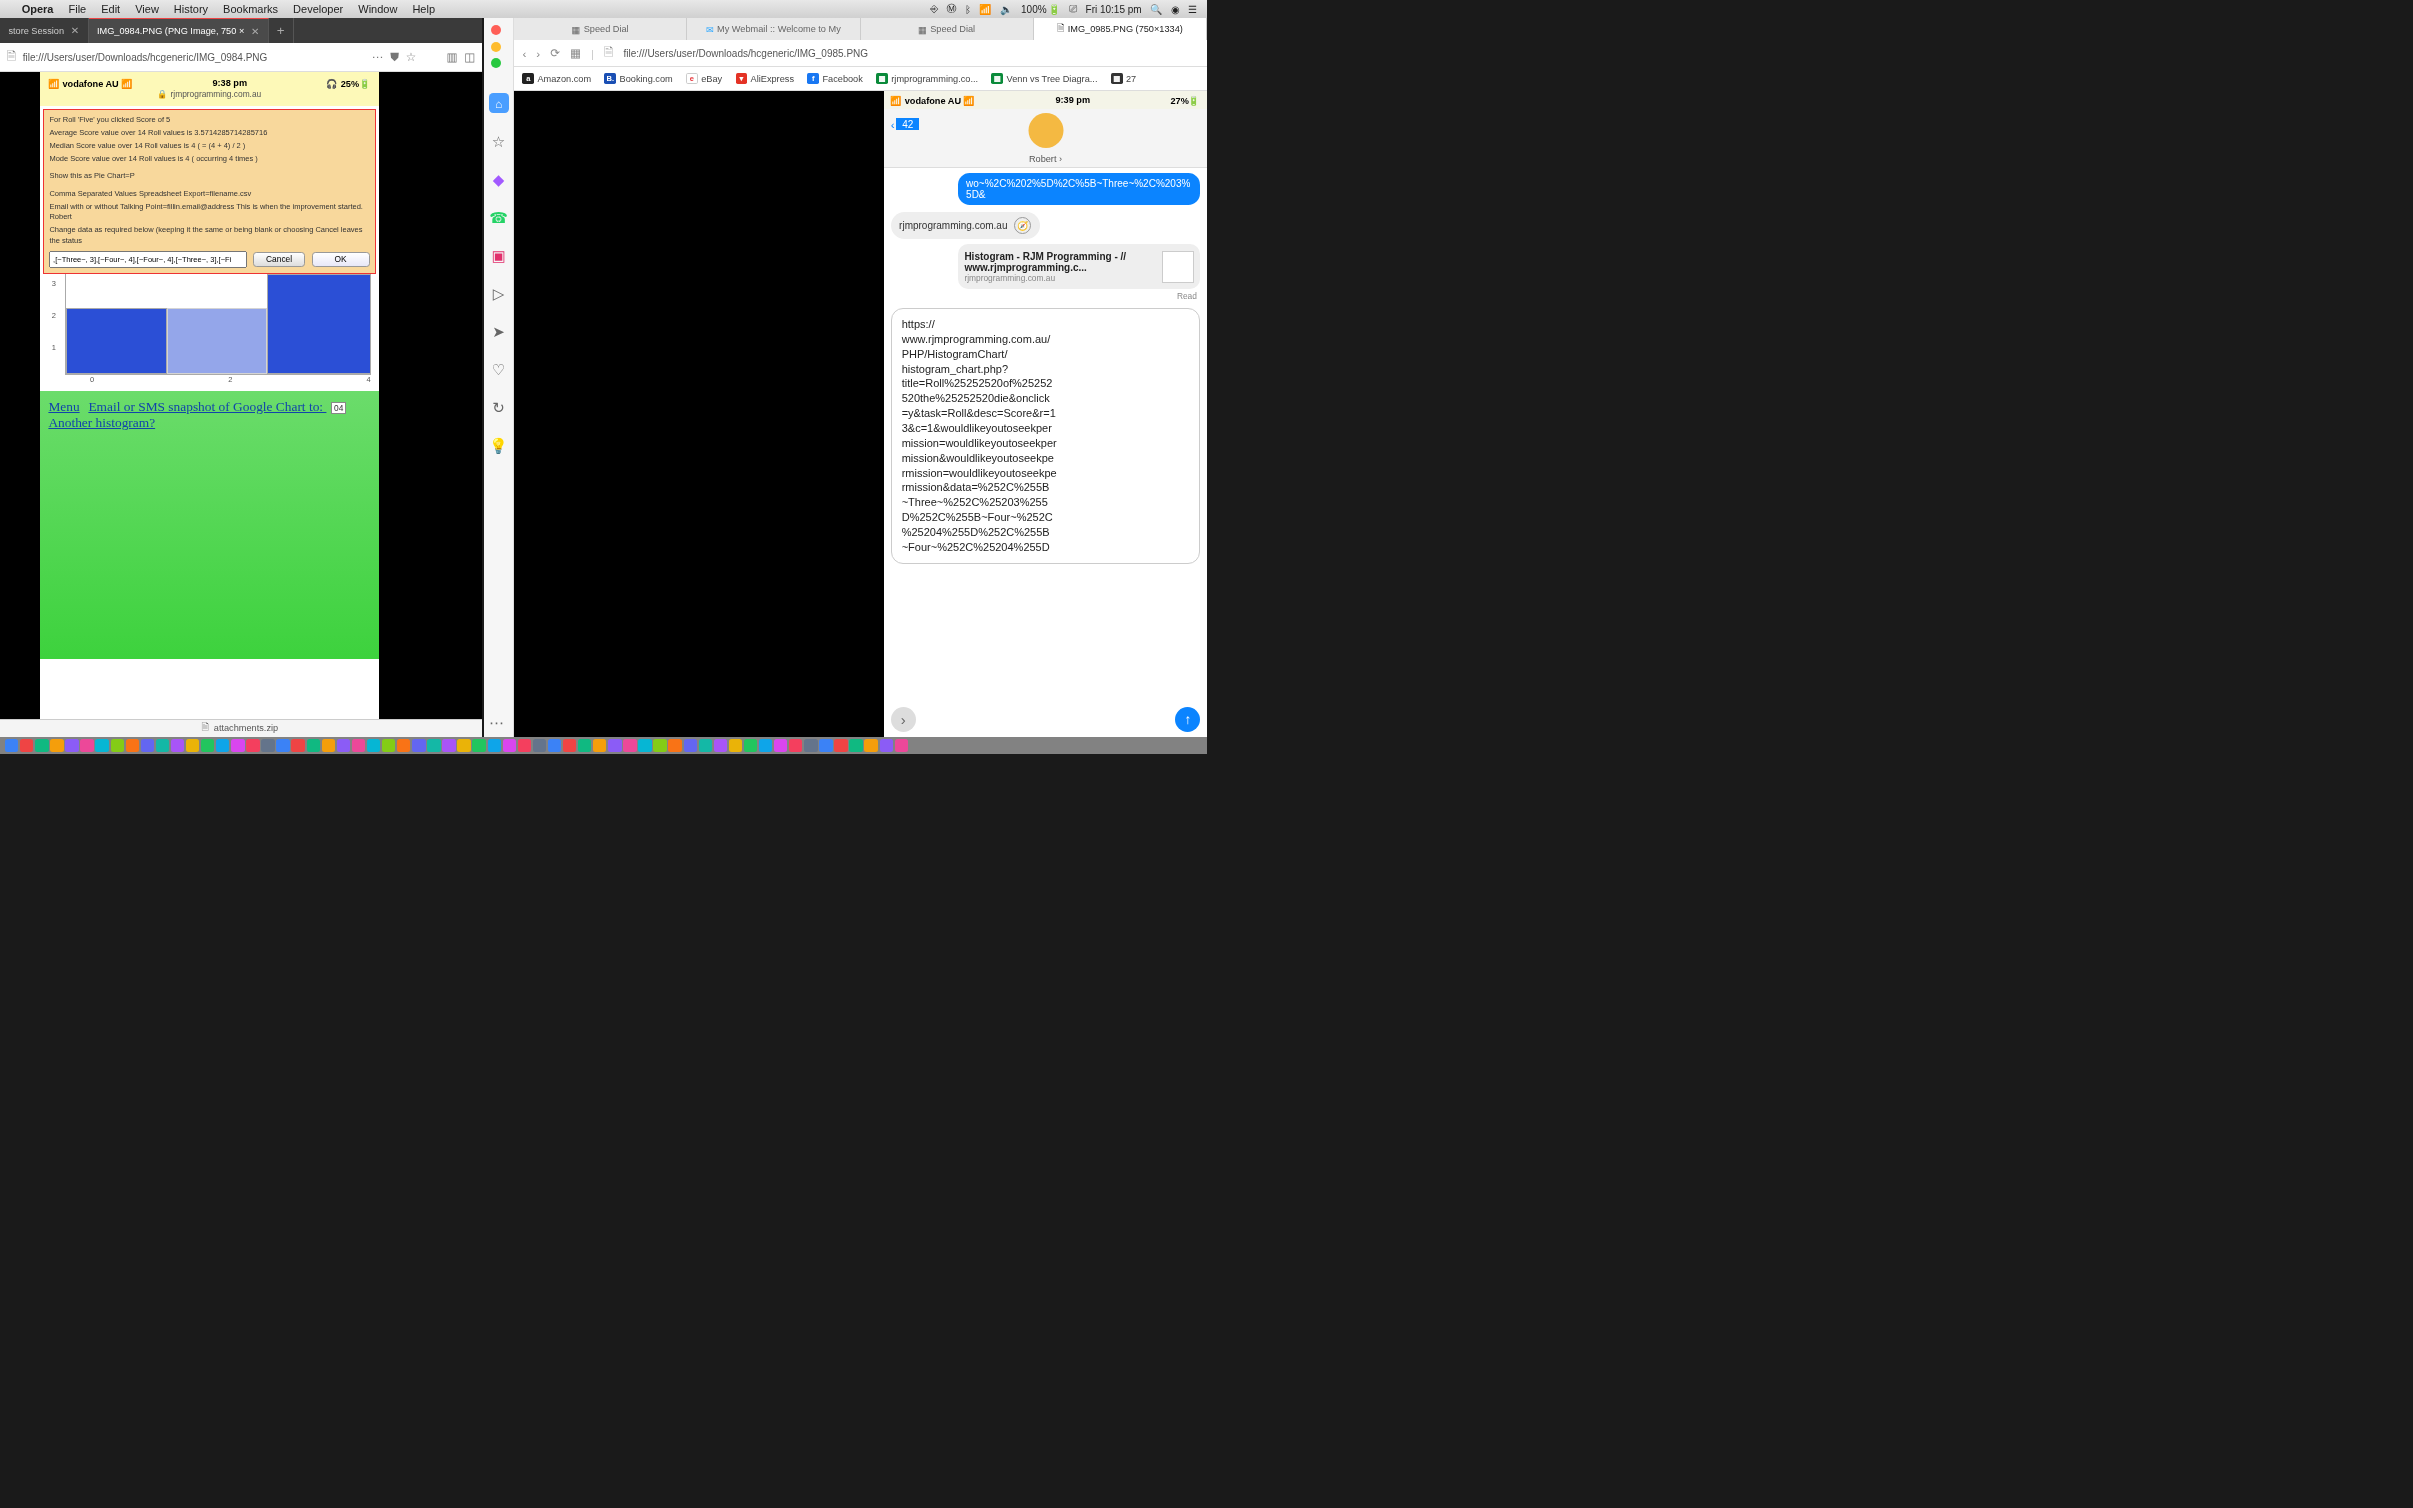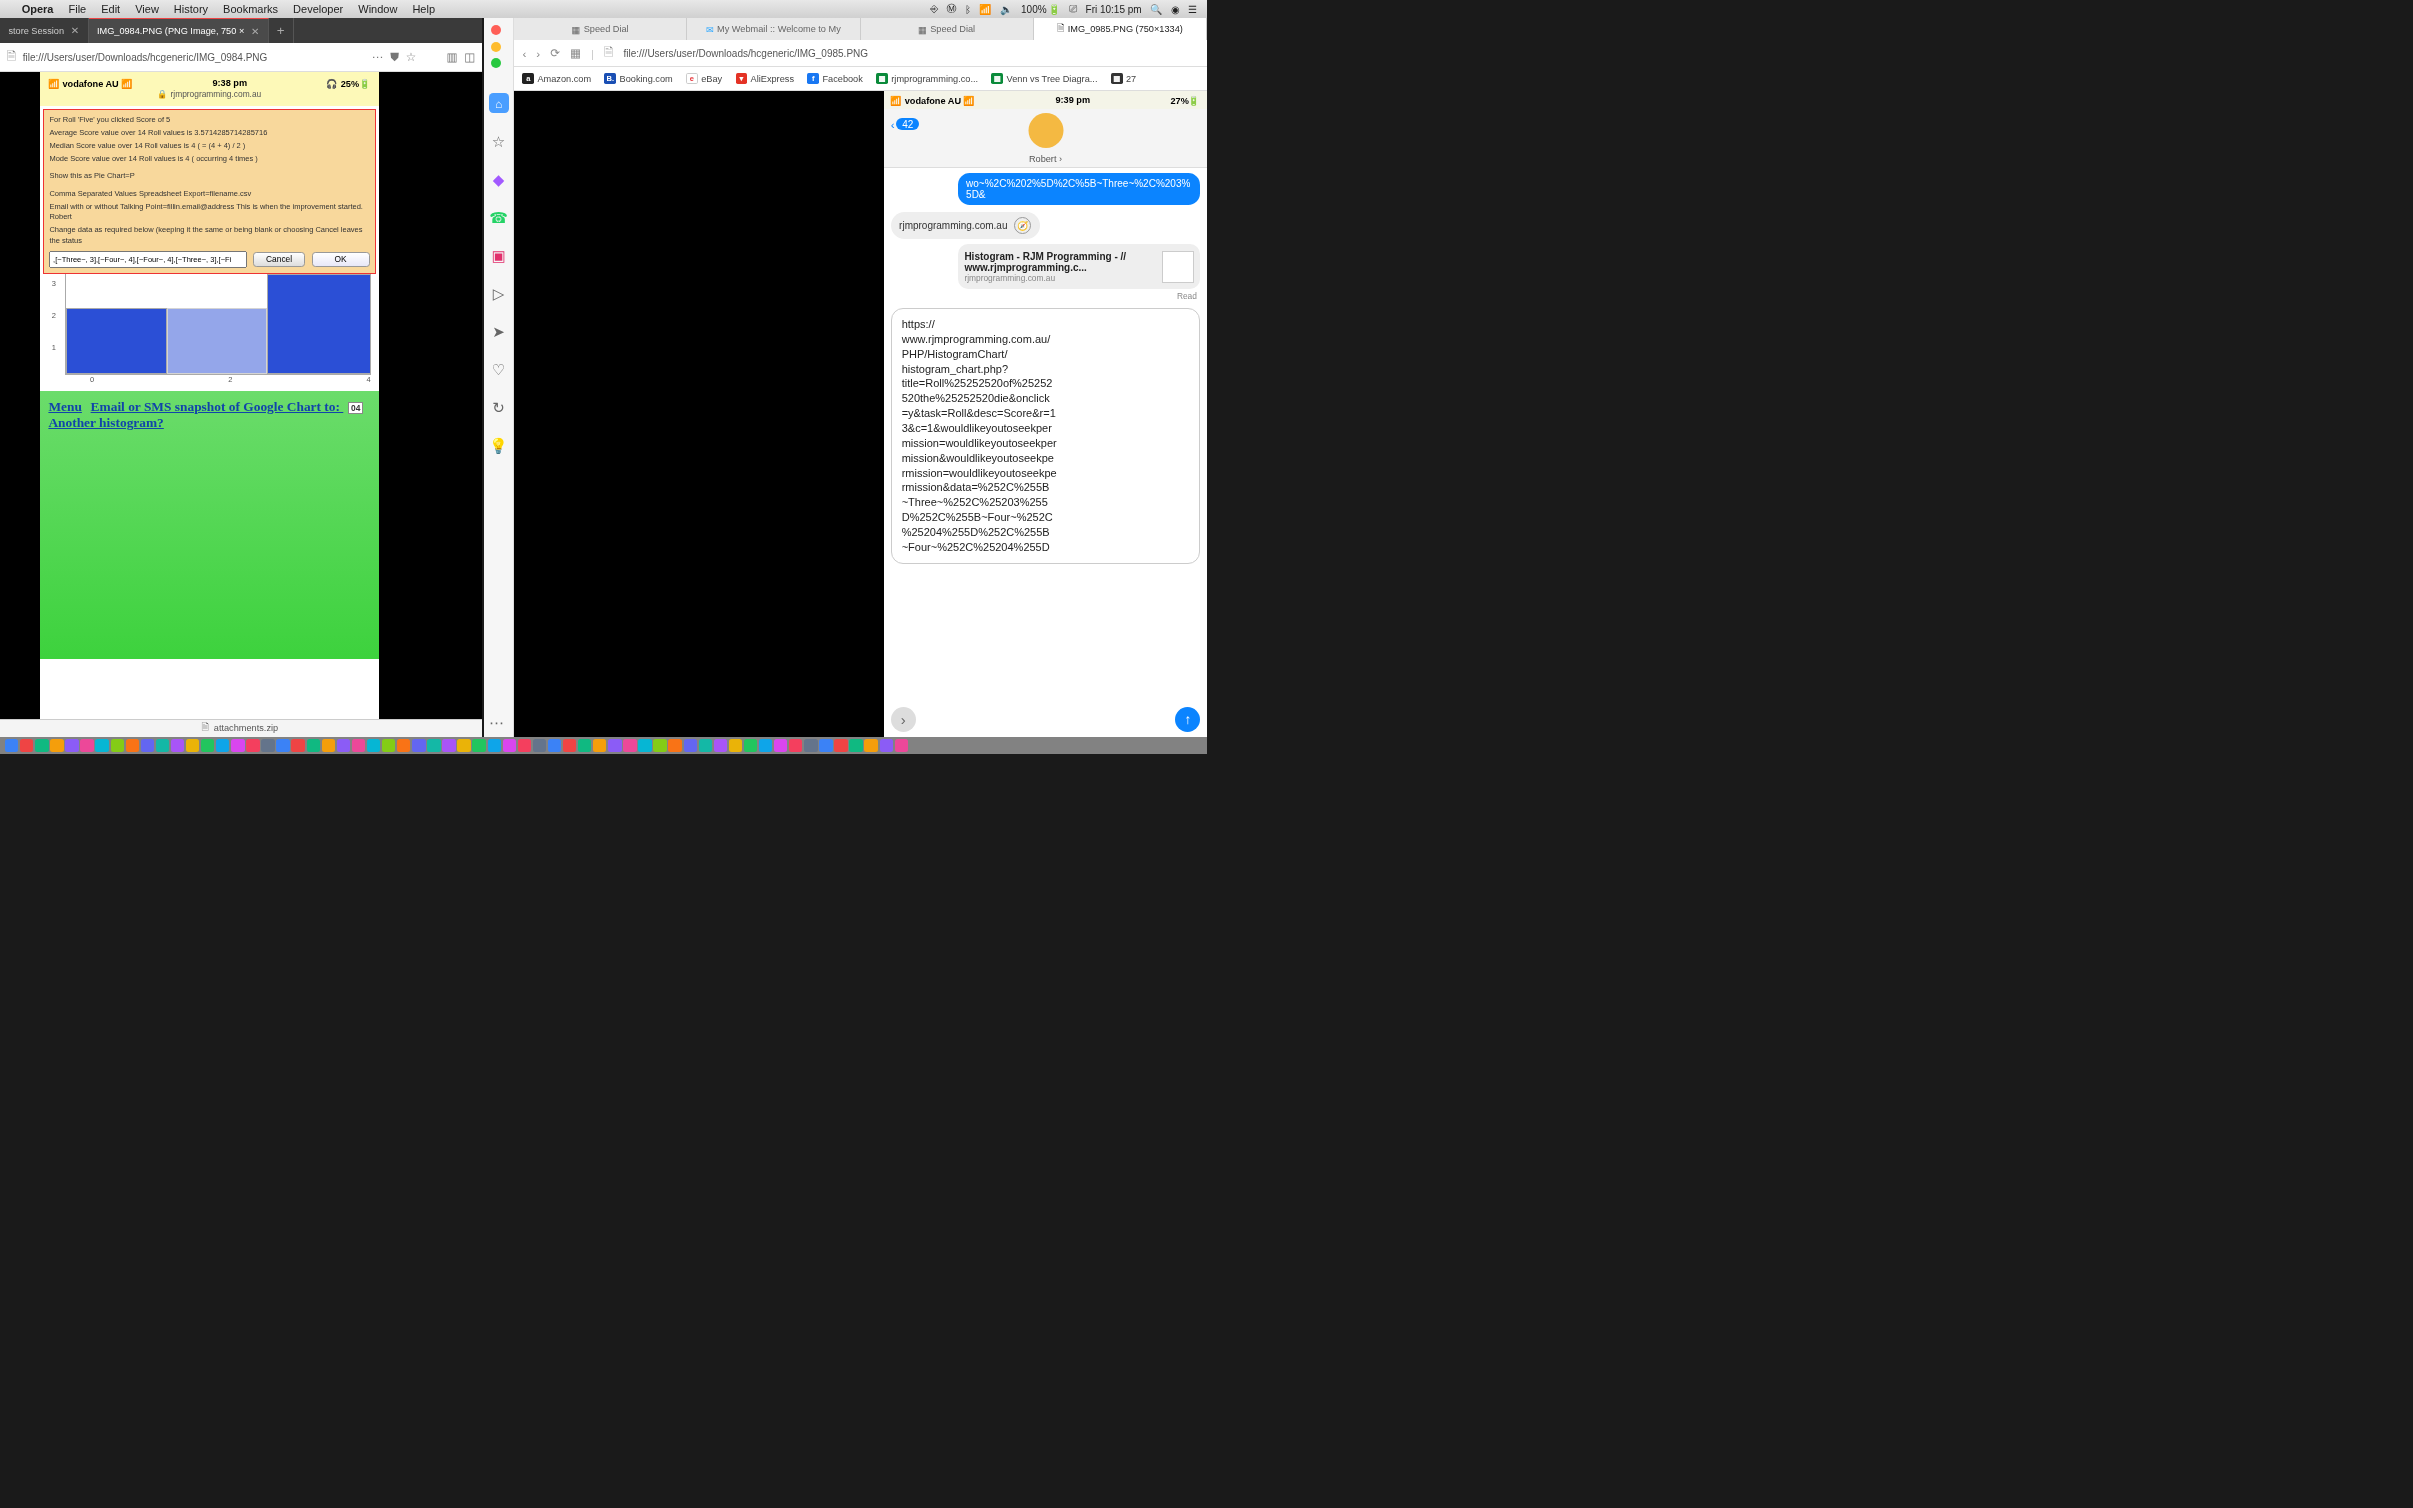--- a/index.html
+++ b/index.html
@@ -30,21 +30,21 @@
 .prompt .line { margin-bottom:2.5px; }
 .prompt-actions { display:flex; align-items:center; gap:6.7px; margin-top:5px; }
 .prompt-actions input { flex:1; font-size:7.5px; padding:1.7px; }
 .prompt-actions button { font-size:8.4px; padding:1.7px 11.7px; border-radius:3.4px; border:0.8px solid #999; background:linear-gradient(#fff,#ddd); }
 .prompt-actions button.ok { padding:1.7px 22px; background:linear-gradient(#fff,#e8e8f8); }
 .chart-area { position:relative; height:117px; padding:0 8.4px 0 25px; }
 .yaxis { position:absolute; left:11.7px; width:10px; font-size:7.5px; color:#555; }
 .bars { position:relative; height:101px; border-left:0.8px solid #aaa; border-bottom:0.8px solid #aaa; }
 .bar { position:absolute; bottom:0; background:#2b4fd6; border:0.8px solid #aaa; }
 .xaxis { display:flex; font-size:7.5px; color:#555; margin-left:25px; }
-.footer-l { background:linear-gradient(#6bdc6b,#3dd23d); padding:8.4px; font-size:13.4px; color:#14a;font-weight:bold; }
+.footer-l { background:linear-gradient(#6bdc6b,#3dd23d); padding:8.4px; font-size:13.4px; color:#14a; }
 .footer-l a { color:#14a; text-decoration:underline; margin-right:5px; font-family:Georgia,serif; }
 .footer-l .badge { display:inline-block; background:#fff; border:0.8px solid #888; font-size:8.4px; padding:0 1.7px; color:#333; }
 .dlbar { position:absolute; bottom:0; left:0; right:0; height:18.4px; background:#f4f4f4; border-top:0.8px solid #ccc; display:flex; align-items:center; padding:0 8.4px; font-size:9.2px; color:#555; gap:5px; }
 
 
 .win-r { position:absolute; top:18.4px; left:484px; right:0; bottom:17px; background:#fff; display:flex; }
 .traffic { position:absolute; top:6.7px; left:6.7px; display:flex; flex-direction:column; gap:6.7px; z-index:5;}
 .traffic span { width:10px; height:10px; border-radius:50%; }
 .tr-r{background:#ff5f57;} .tr-y{background:#febc2e;} .tr-g{background:#28c840;}
 .sidebar-r { width:30px; background:#f6f6f6; border-right:0.8px solid #ddd; display:flex; flex-direction:column; align-items:center; padding-top:75px; gap:20px; font-size:15px; color:#666; }
@@ -56,21 +56,21 @@
 .tool-r { height:27px; display:flex; align-items:center; padding:0 8.4px; gap:10px; border-bottom:0.8px solid #ddd; font-size:11.7px; color:#888; }
 .tool-r .url { font-size:10px; color:#555; }
 .bm-r { height:23.5px; display:flex; align-items:center; padding:0 8.4px; gap:13.4px; border-bottom:0.8px solid #ddd; font-size:9.2px; color:#444; }
 .bm-r .bm { display:flex; align-items:center; gap:3.4px; }
 .bm-r .bic { width:11.7px; height:11.7px; border-radius:1.7px; display:inline-flex; align-items:center; justify-content:center; font-size:7.5px; color:#fff; font-weight:bold; }
 .page-r { flex:1; background:#000; position:relative; }
 .shot-r { position:absolute; right:0; top:0; bottom:0; width:323px; background:#fff; }
 .ph-status2 { height:18.4px; background:#f4f4e8; display:flex; justify-content:space-between; align-items:center; padding:0 6.7px; font-size:9.2px; font-weight:600; }
 .msghdr { height:59px; background:#f4f4f4; border-bottom:0.8px solid #ddd; position:relative; }
 .msghdr .back { position:absolute; left:6.7px; top:8.4px; display:flex; align-items:center; color:#0b84ff; font-size:11.7px; }
-.msghdr .back .b { background:#0b84ff; color:#fff; border-radius:6px; padding:0.8px 5.9px; font-size:10px; margin-left:1.7px;}
+.msghdr .back .b { background:#0b84ff; color:#fff; border-radius:0; padding:0.8px 5.9px; font-size:10px; margin-left:1.7px;}
 .msghdr .avatar { position:absolute; left:50%; top:3.4px; transform:translateX(-50%); width:35px; height:35px; background:#f4b942; border-radius:50%; }
 .msghdr .name { position:absolute; left:50%; bottom:3.4px; transform:translateX(-50%); font-size:9.2px; color:#555; }
 .msgs { padding:5px 6.7px; font-size:11px; }
 .bubble-out { background:#0b84ff; color:#fff; border-radius:11.7px; padding:5px 8.4px; margin-left:67px; margin-bottom:6.7px; font-size:10px; word-break:break-all; }
 .linkrow { background:#eee; border-radius:13.4px; padding:5px 8.4px; display:inline-flex; align-items:center; gap:6.7px; font-size:10px; color:#333; margin-bottom:5px; }
 .linkrow .comp { width:17px; height:17px; border:0.8px solid #999; border-radius:50%; display:flex; align-items:center; justify-content:center; font-size:9.2px;}
 .preview { background:#eee; border-radius:10px; padding:6.7px; margin-left:67px; margin-bottom:1.7px; display:flex; gap:6.7px; align-items:center; }
 .preview .txt { flex:1; font-size:10px; }
 .preview .txt .t1 { font-weight:600; color:#222; }
 .preview .txt .t2 { font-size:8.4px; color:#888; }

